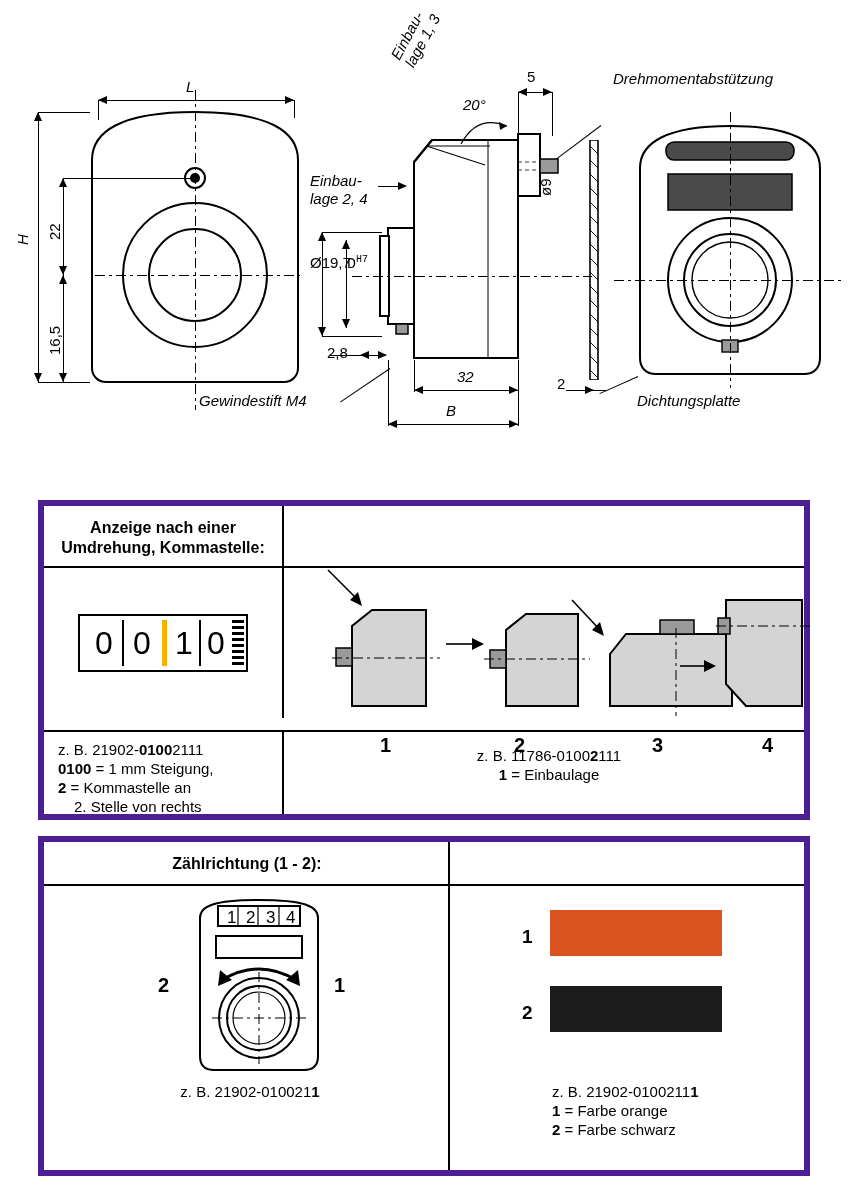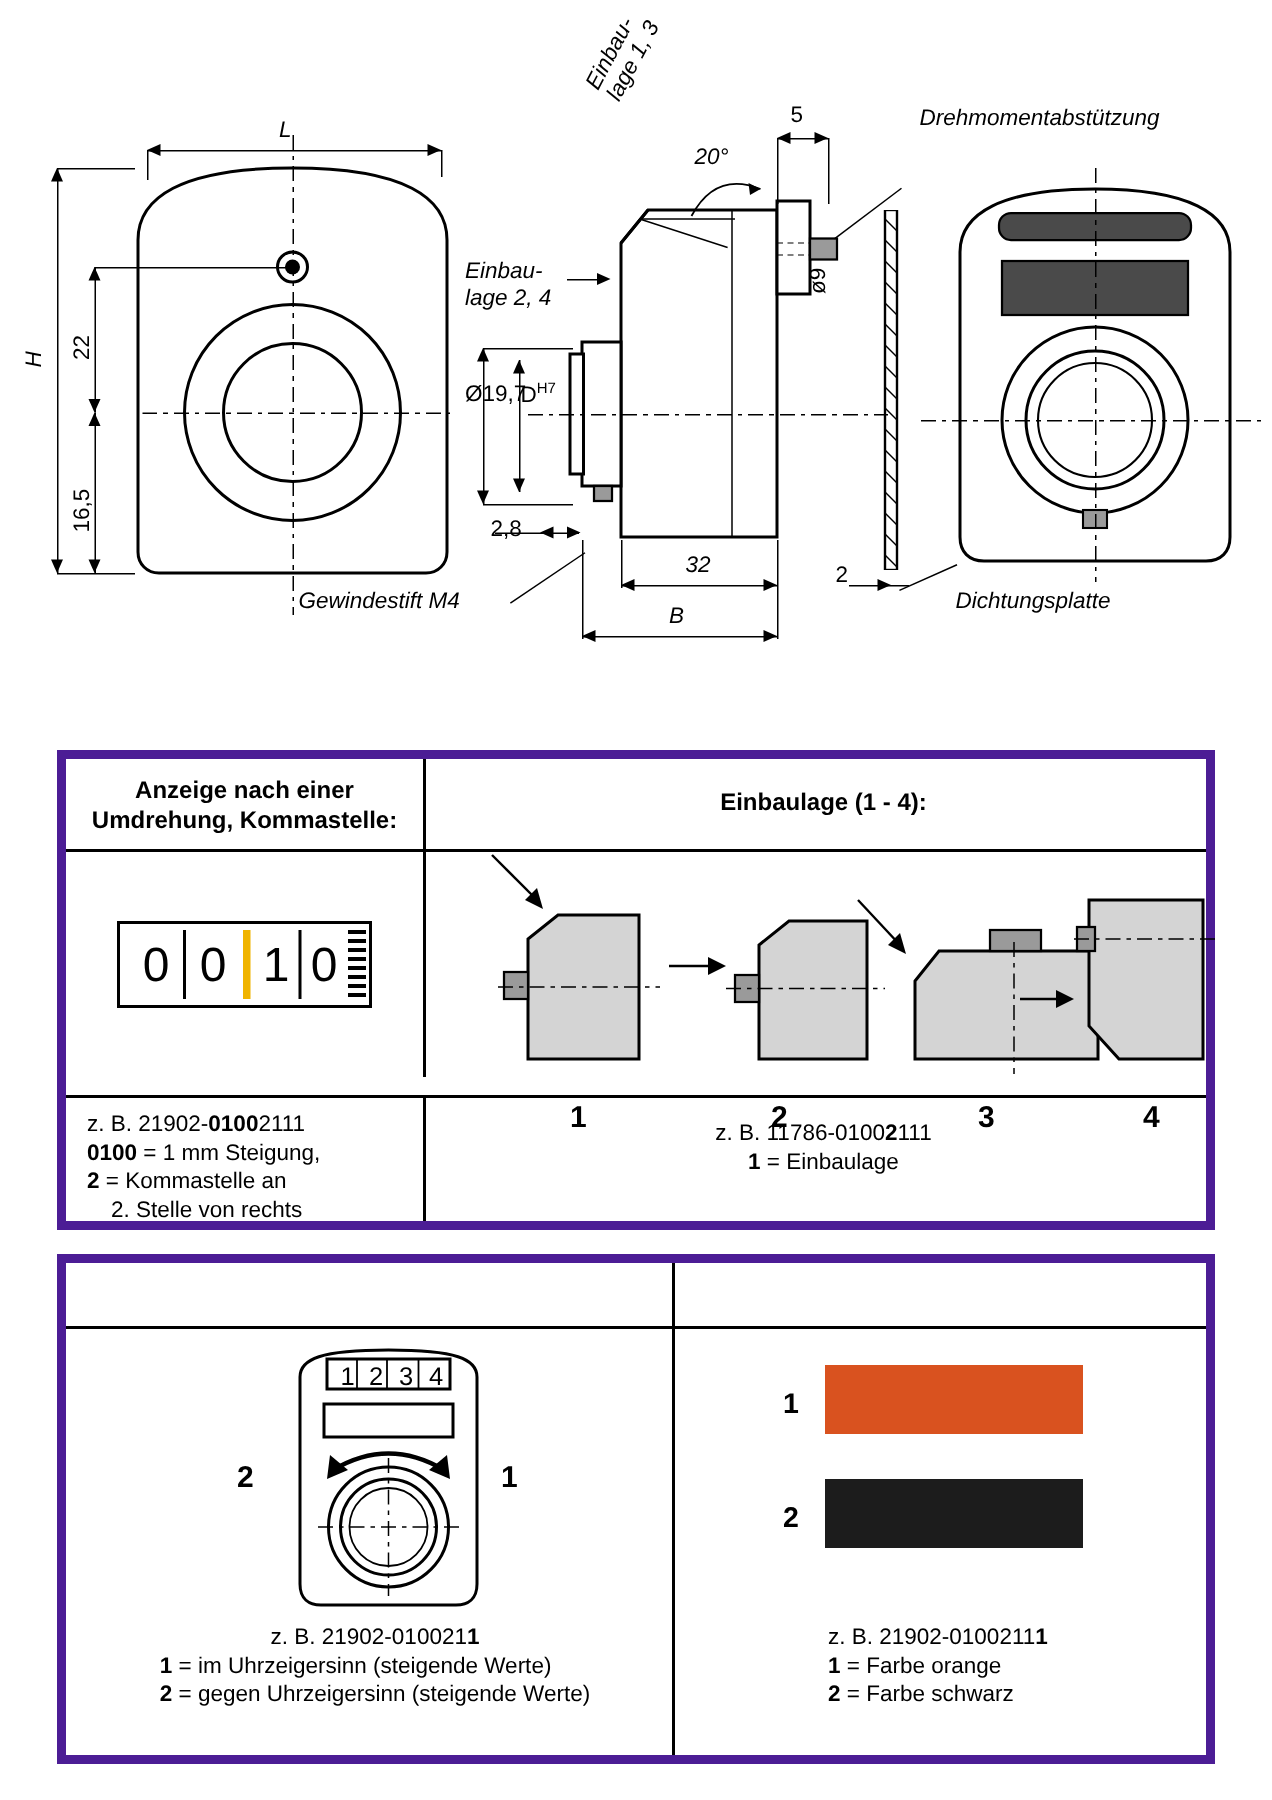--- a/index.html
+++ b/index.html
@@ -154,21 +154,21 @@
     <div class="line v1px" style="left:518px;top:92px;height:44px;"></div>
     <div class="line v1px" style="left:552px;top:92px;height:44px;"></div>
     <div class="lbl" style="left:527px;top:68px;">5</div>
 
     <div class="lbl" style="left:537px;top:196px;transform:rotate(-90deg);transform-origin:left top;">ø9</div>
 
     <div class="lbl it" style="left:583px;top:70px;margin-left:30px;">Drehmomentabstützung</div>
     <div class="line h1px" style="left:545px;top:125px;width:56px;transform:rotate(-37deg);transform-origin:right center;"></div>
 
     <div class="lbl" style="left:310px;top:254px;">Ø19,7</div>
-    <div class="lbl" style="left:347px;top:254px;">
+    <div class="lbl" style="left:347px;top:254px;font-family:Liberation Mono, monospace;">
       <span>D</span><span style="font-size:10px;vertical-align:super;">H7</span>
     </div>
 
     <div class="line v1px" style="left:322px;top:232px;height:104px;"></div>
     <div class="arrowU" style="left:318px;top:232px;"></div>
     <div class="arrowD" style="left:318px;top:327px;"></div>
     <div class="line v1px" style="left:346px;top:240px;height:88px;"></div>
     <div class="arrowU" style="left:342px;top:240px;"></div>
     <div class="arrowD" style="left:342px;top:319px;"></div>
     <div class="line h1px" style="left:322px;top:232px;width:60px;"></div>
@@ -219,21 +219,20 @@
   <div class="tbl" style="left:38px;top:500px;width:772px;height:320px;">
     <div class="vdiv" style="left:238px;top:0;bottom:96px;"></div>
     <div class="hdiv" style="top:60px;"></div>
     <div class="hdiv" style="top:224px;"></div>
     <div class="vdiv" style="left:238px;top:224px;bottom:0;"></div>
 
     <div class="cellhead" style="left:8px;top:12px;width:222px;">
       <span>Anzeige nach einer</span><br>
       <span>Umdrehung, Kommastelle:</span>
     </div>
-    <div class="cellhead" style="left:242px;top:20px;width:526px;">Einbaulage (1 - 4):</div>
 
     <div class="abs" style="left:34px;top:108px;width:170px;height:58px;border:2px solid #000;background:#fff;box-sizing:border-box;">
       <div class="abs" style="left:6px;top:4px;width:36px;height:46px;border-right:2px solid #000;display:flex;align-items:center;justify-content:center;font-size:32px;">0</div>
       <div class="abs" style="left:44px;top:4px;width:36px;height:46px;display:flex;align-items:center;justify-content:center;font-size:32px;">0</div>
       <div class="abs" style="left:82px;top:4px;width:5px;height:46px;background:#f0b400;"></div>
       <div class="abs" style="left:89px;top:4px;width:30px;height:46px;border-right:2px solid #000;display:flex;align-items:center;justify-content:center;font-size:32px;">1</div>
       <div class="abs" style="left:121px;top:4px;width:30px;height:46px;display:flex;align-items:center;justify-content:center;font-size:32px;">0</div>
       <div class="abs" style="left:152px;top:4px;width:12px;height:46px;background:repeating-linear-gradient(to bottom,#000 0 3px,#fff 3px 6px);"></div>
     </div>
 
@@ -291,20 +290,21 @@
     <div class="cap" style="left:242px;top:240px;width:526px;text-align:center;">
       <span>z. B. 11786-0100</span><span class="b">2</span><span>111</span><br>
       <span class="b">1</span><span> = Einbaulage</span>
     </div>
   </div>
 
   <div class="tbl" style="left:38px;top:836px;width:772px;height:340px;">
     <div class="vdiv" style="left:404px;top:0;bottom:0;"></div>
     <div class="hdiv" style="top:42px;"></div>
 
+    <div class="cellhead" style="left:4px;top:12px;width:398px;">Zählrichtung (1 - 2):</div>
 
     <div class="abs" style="left:150px;top:54px;width:130px;height:178px;">
       <svg width="130" height="178" viewBox="0 0 130 178">
         <path d="M6,22 C6,10 20,4 65,4 C110,4 124,10 124,22 L124,160 C124,170 118,174 110,174 L20,174 C12,174 6,170 6,160 Z" fill="#ffffff" stroke="#000" stroke-width="2"></path>
         <rect x="24" y="10" width="82" height="20" fill="#ffffff" stroke="#000" stroke-width="2"></rect>
         <line x1="44" y1="10" x2="44" y2="30" stroke="#000" stroke-width="1.2"></line>
         <line x1="64" y1="10" x2="64" y2="30" stroke="#000" stroke-width="1.2"></line>
         <line x1="85" y1="10" x2="85" y2="30" stroke="#000" stroke-width="1.2"></line>
         <text x="33" y="27" font-size="17" font-family="Liberation Sans, sans-serif">1</text>
         <text x="52" y="27" font-size="17" font-family="Liberation Sans, sans-serif">2</text>
@@ -319,24 +319,20 @@
         <path d="M28,84 Q65,62 102,84" fill="none" stroke="#000" stroke-width="3"></path>
         <polygon points="24,90 26,74 38,84" fill="#000"></polygon>
         <polygon points="106,90 104,74 92,84" fill="#000"></polygon>
       </svg>
       <div class="lbl b" style="left:-36px;top:78px;font-size:20px;">2</div>
       <div class="lbl b" style="left:140px;top:78px;font-size:20px;">1</div>
     </div>
 
     <div class="cap" style="left:16px;top:240px;width:380px;text-align:center;">
       <span>z. B.  21902-010021</span><span class="b">1</span><br>
-      <span style="display:inline-block;text-align:left;">
-        <span class="b">1</span><span> = im Uhrzeigersinn (steigende Werte)</span><br>
-        <span class="b">2</span><span> = gegen Uhrzeigersinn (steigende Werte)</span>
-      </span>
     </div>
 
     <div class="lbl b" style="left:478px;top:84px;font-size:19px;">1</div>
     <div class="swatch" style="left:506px;top:68px;width:172px;height:46px;background:#d9521f;"></div>
     <div class="lbl b" style="left:478px;top:160px;font-size:19px;">2</div>
     <div class="swatch" style="left:506px;top:144px;width:172px;height:46px;background:#1c1c1c;"></div>
 
     <div class="cap" style="left:508px;top:240px;width:260px;">
       <span>z. B. 21902-0100211</span><span class="b">1</span><br>
       <span class="b">1</span><span> = Farbe orange</span><br>

